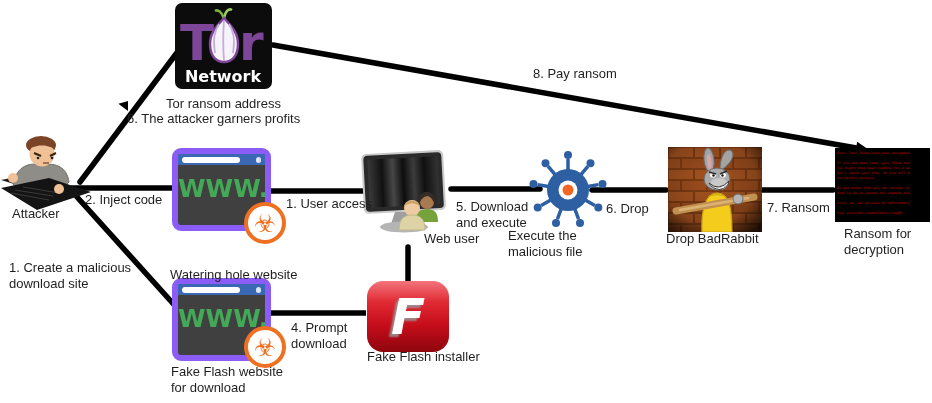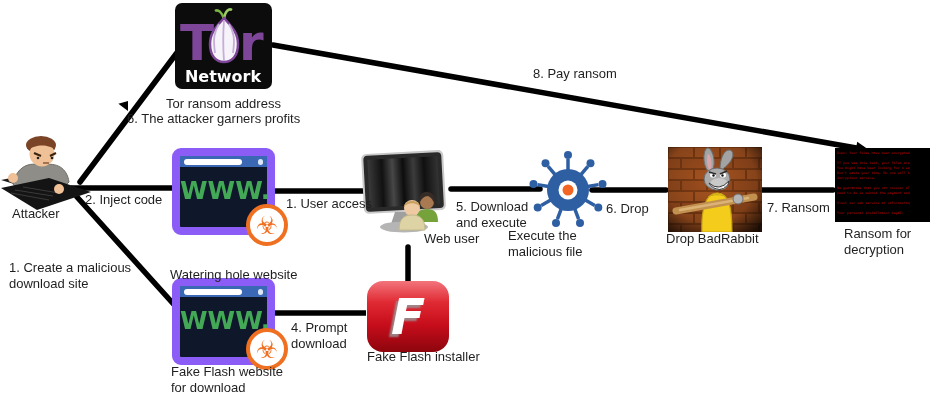--- a/index.html
+++ b/index.html
@@ -3,22 +3,22 @@
 <meta charset="utf-8">
 <style>
   html,body{margin:0;padding:0;background:#fff;}
   #stage{position:relative;width:932px;height:403px;background:#fff;overflow:hidden;
          font-family:"Liberation Sans",sans-serif;}
   #wires{position:absolute;left:0;top:0;z-index:1;}
   .node{position:absolute;z-index:2;}
   .lbl{position:absolute;z-index:3;font-size:13px;line-height:1.2;color:#1f1f1f;white-space:pre-line;}
 
   
-  .browser{position:absolute;width:87px;height:71px;border:8px solid #8b5cf6;border-radius:9px;
-           background:#0f172a;z-index:2;}
+  .browser{position:absolute;width:87px;height:71px;border:6px solid #8b5cf6;border-radius:9px;
+           background:#404040;z-index:2;}
   .browser .bar{position:absolute;top:0;left:0;right:0;height:11px;background:#3a68b4;}
   .browser .pill{position:absolute;top:2.5px;left:4px;width:58px;height:6px;background:#fff;border-radius:3px;}
   .browser .dot{position:absolute;top:3px;right:4px;width:5.5px;height:5.5px;background:#dce6f5;border-radius:50%;}
   .browser .www{position:absolute;top:20px;left:0;right:0;text-align:center;
                 font-family:"DejaVu Sans",sans-serif;font-weight:bold;font-size:25px;color:#43a957;}
   .biohazard{position:absolute;width:34px;height:34px;background:#fff;border:4px solid #f07022;
              border-radius:50%;display:flex;align-items:center;justify-content:center;
              font-family:"DejaVu Sans",sans-serif;font-size:25px;line-height:1;color:#f07022;z-index:4;}
 
   

